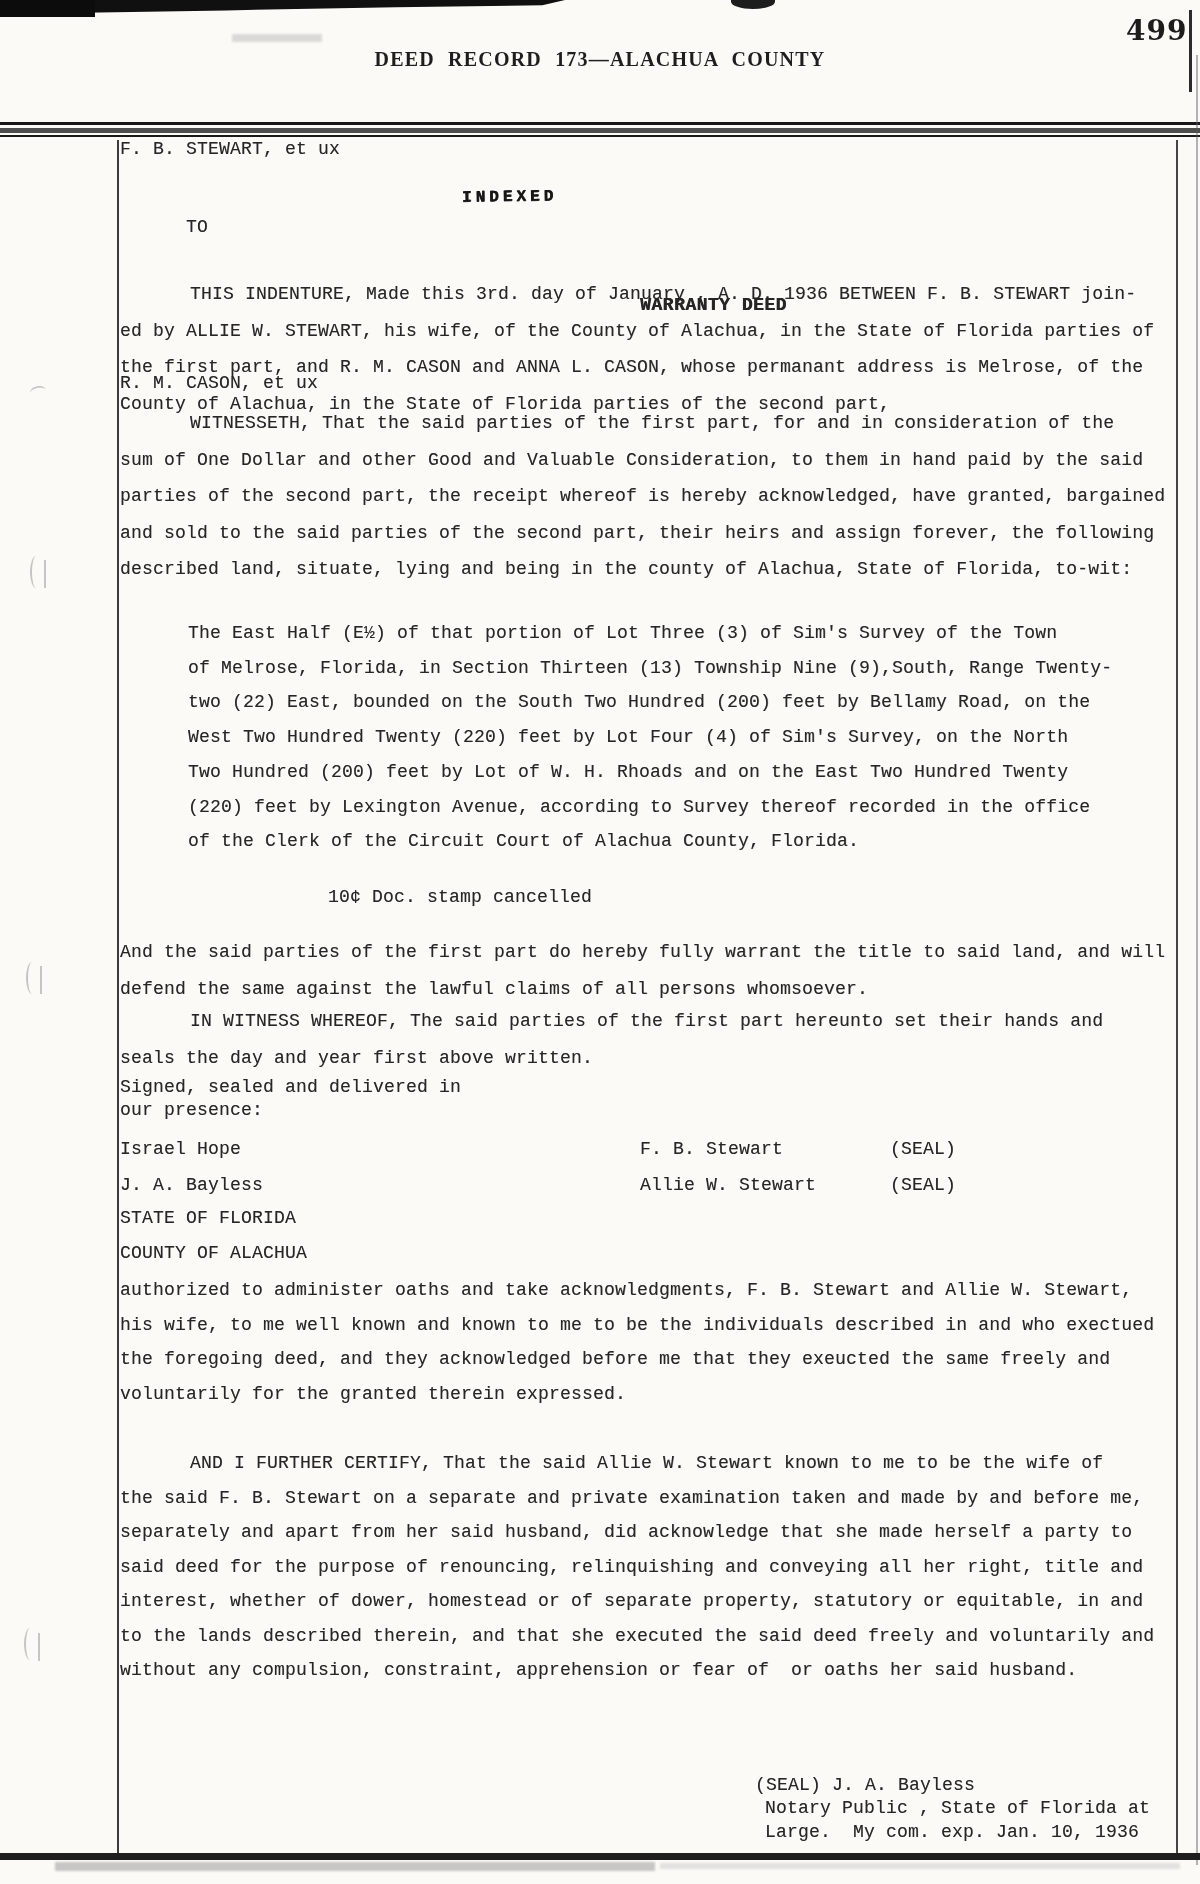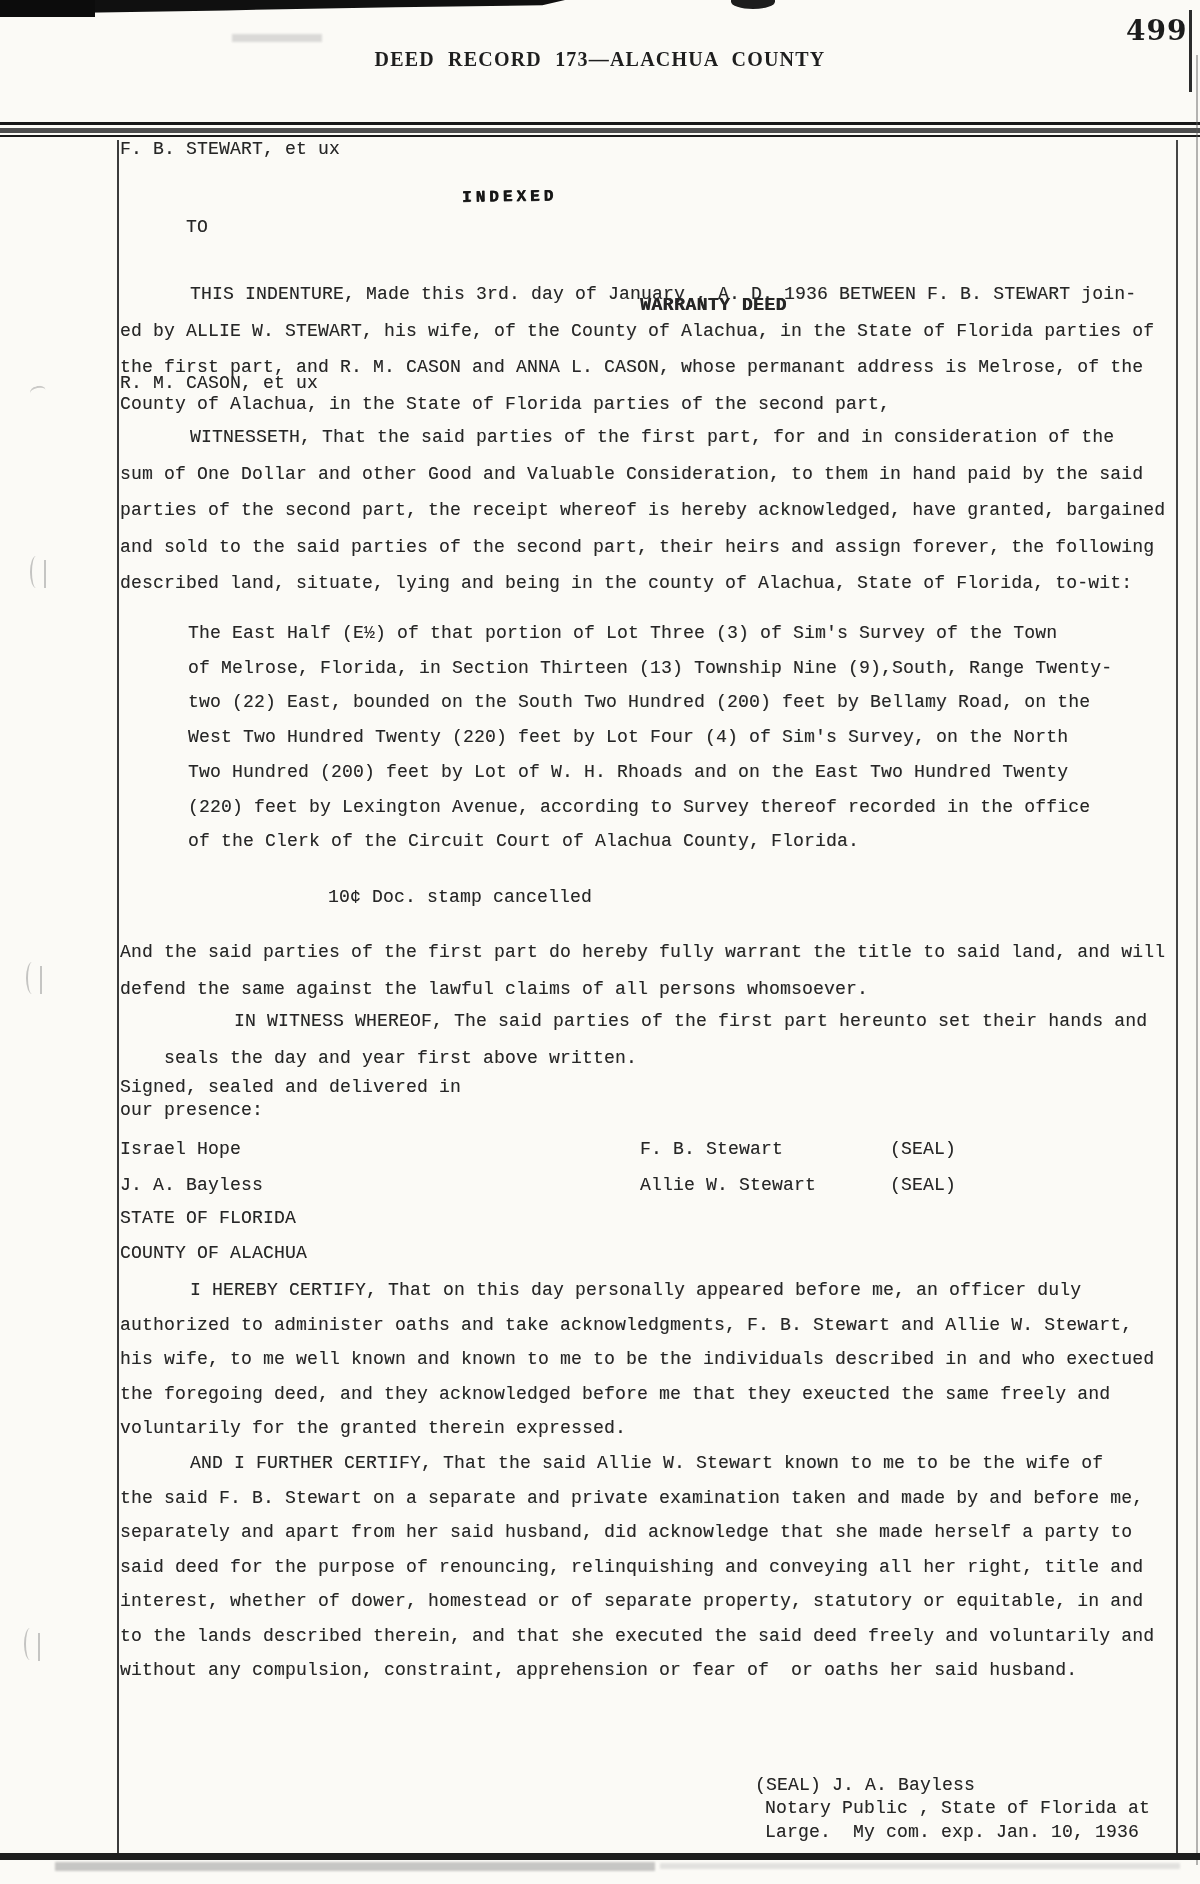--- a/index.html
+++ b/index.html
@@ -49,25 +49,25 @@
   .mark-paren { position:absolute; width:10px; height:32px; border-left:2px solid #8f8f8f;
                 border-radius:50% / 50%; opacity:.5; }
   .mark-bar   { position:absolute; width:2px; height:28px; background:#8f8f8f; opacity:.5; }
   .mark-tilde { position:absolute; width:16px; height:9px; border-top:2px solid #909090;
                 border-radius:50%; opacity:.45; transform:rotate(-12deg); }
 
   
   .blk { position:absolute; left:120px; width:1060px; }
   .caption   { top:130px; } .caption .line { line-height:39px; }
   .indenture { top:276px; } .indenture .line { line-height:36.5px; }
-  .witnesseth{ top:419px; } .witnesseth .line { line-height:36.5px; }
+  .witnesseth{ top:405px; } .witnesseth .line { line-height:36.5px; }
   .descr     { top:616px; padding-left:68px; } .descr .line { line-height:34.7px; }
   .stampnote { top:879px; padding-left:208px; } .stampnote .line { line-height:36px; }
   .warranty  { top:934px; } .warranty .line { line-height:36.5px; }
-  .inwitness { top:1003px; } .inwitness .line { line-height:36.5px;margin-left:44px; }
+  .inwitness { top:1003px; } .inwitness .line { line-height:36.5px; }
   .signedblk { top:1076px; } .signedblk .line { line-height:23px; }
   .sigrows   { top:1131px; } .sigrows .sig-row { line-height:36px; display:flex; }
   .jurisd    { top:1201px; } .jurisd .line { line-height:35px; }
   .certify   { top:1273px; } .certify .line { line-height:34.5px; }
   .further   { top:1446px; } .further .line { line-height:34.5px; }
   .witness2  { top:1693px; } .witness2 .line { line-height:34.5px; }
   .notary    { top:1774px; padding-left:635px; } .notary .line { line-height:23.3px; }
   .notary .line + .line { padding-left:10px; }
 
   .indent { padding-left:70px; }
@@ -183,21 +183,20 @@
       <span class="sig-s">(SEAL)</span>
     </div>
   </div>
 
   <div class="blk typed jurisd">
     <div class="line">STATE OF FLORIDA</div>
     <div class="line">COUNTY OF ALACHUA</div>
   </div>
 
   <div class="blk typed certify">
-    <div class="line indent">I HEREBY CERTIFY, That on this day personally appeared before me, an officer duly</div>
     <div class="line">authorized to administer oaths and take acknowledgments, F. B. Stewart and Allie W. Stewart,</div>
     <div class="line">his wife, to me well known and known to me to be the individuals described in and who exectued</div>
     <div class="line">the foregoing deed, and they acknowledged before me that they exeucted the same freely and</div>
     <div class="line">voluntarily for the granted therein expressed.</div>
   </div>
 
   <div class="blk typed further">
     <div class="line indent">AND I FURTHER CERTIFY, That the said Allie W. Stewart known to me to be the wife of</div>
     <div class="line">the said F. B. Stewart on a separate and private examination taken and made by and before me,</div>
     <div class="line">separately and apart from her said husband, did acknowledge that she made herself a party to</div>

